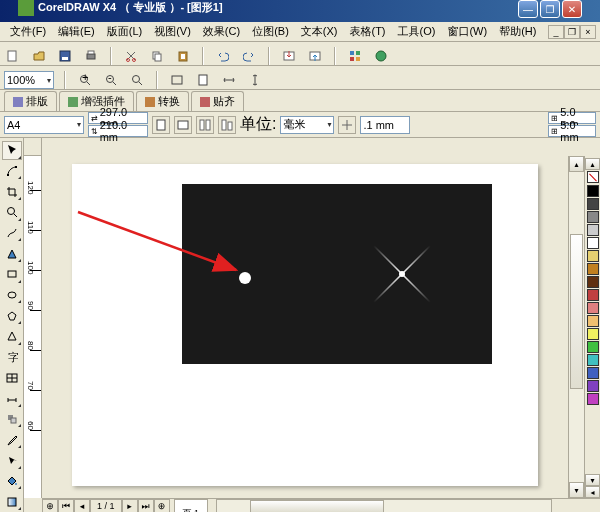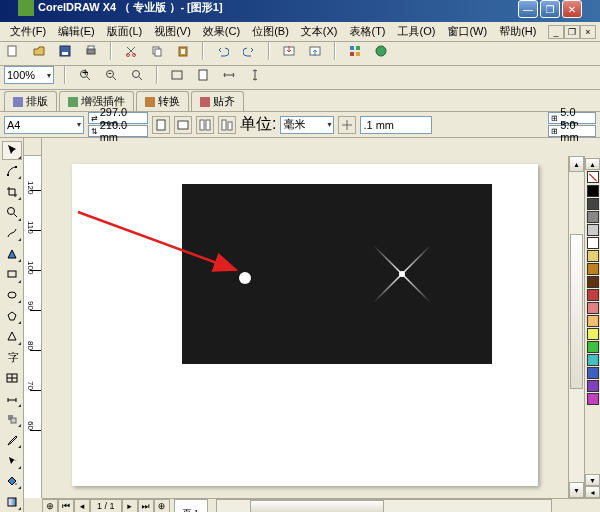--- a/index.html
+++ b/index.html
@@ -10,21 +10,21 @@
 .titlebar .title { flex: 1; font-weight: bold; font-size: 11px; }
 .win-btns { display: flex; gap: 2px; }
 .win-btn { width: 20px; height: 18px; background: linear-gradient(#7fa6e0,#3a6ea5); border: 1px solid #fff; border-radius: 3px; display: flex; align-items: center; justify-content: center; color: #fff; font-size: 10px; cursor: pointer; }
 .win-btn.close { background: linear-gradient(#e0877f,#c04030); }
 
 .menubar { background: #ece9d8; height: 20px; display: flex; align-items: center; padding: 0 4px; border-bottom: 1px solid #aca899; }
 .menubar .doc-ctrl { display: flex; gap: 0; margin-left: auto; }
 .menubar .doc-ctrl div { width: 16px; height: 14px; border: 1px solid #aca899; background: #ece9d8; font-size: 9px; display:flex;align-items:center;justify-content:center; cursor:pointer; }
 .menu-item { padding: 2px 6px; cursor: pointer; position: relative; }
 
-.toolbar { background: #ece9d8; height: 24px; display: flex; align-items: flex-start; padding: 0 4px; gap: 8px; border-bottom: 1px solid #aca899; }
+.toolbar { background: #ece9d8; height: 24px; display: flex; align-items: flex-end; padding: 0 4px; gap: 8px; border-bottom: 1px solid #aca899; }
 .tb-btn { width: 18px; height: 18px; display: flex; align-items: center; justify-content: center; cursor: pointer; border: 1px solid transparent; }
 .tb-sep { width: 2px; height: 18px; border-left: 1px solid #aca899; border-right: 1px solid #fff; margin: 0 2px; }
 .zoom-combo { width: 50px; height: 18px; border: 1px solid #7f9db9; background: #fff; display: flex; align-items: center; padding: 0 2px; font-size: 10px; }
 .combo-arrow { margin-left: auto; font-size: 8px; color: #333; }
 
 .tabset { background: #ece9d8; height: 22px; display: flex; align-items: flex-end; padding: 0 4px; border-bottom: 1px solid #aca899; gap: 2px; }
 .tab { padding: 2px 8px; border: 1px solid #aca899; border-bottom: none; background: #ece9d8; border-radius: 3px 3px 0 0; cursor: pointer; display:flex; align-items:center; gap:3px; font-size:10px; }
 .tab-icon { width: 10px; height: 10px; background: #888; }
 
 .propbar { background: #ece9d8; height: 26px; display: flex; align-items: center; padding: 0 4px; gap: 4px; border-bottom: 1px solid #aca899; }
@@ -299,21 +299,21 @@
   <span class="prop-label">单位:</span>
   <div class="prop-combo" style="width:54px">
       <span>毫米</span>
       <span class="combo-arrow">▾</span>
     </div>
   <div class="small-btn">
       <svg width="12" height="12">
         <path d="M6 1v10M1 6h10" stroke="#666"></path>
       </svg>
     </div>
-  <div class="prop-combo" style="width:72px">
+  <div class="prop-combo" style="width:50px">
       <span>.1 mm</span>
     </div>
   <div class="nudge-col">
     <div class="nudge-input"><span style="font-size:8px">⊞</span>&nbsp;<span>5.0 mm</span></div>
     <div class="nudge-input"><span style="font-size:8px">⊞</span>&nbsp;<span>5.0 mm</span></div>
   </div>
 </div>
 
 <div class="workspace">
 

